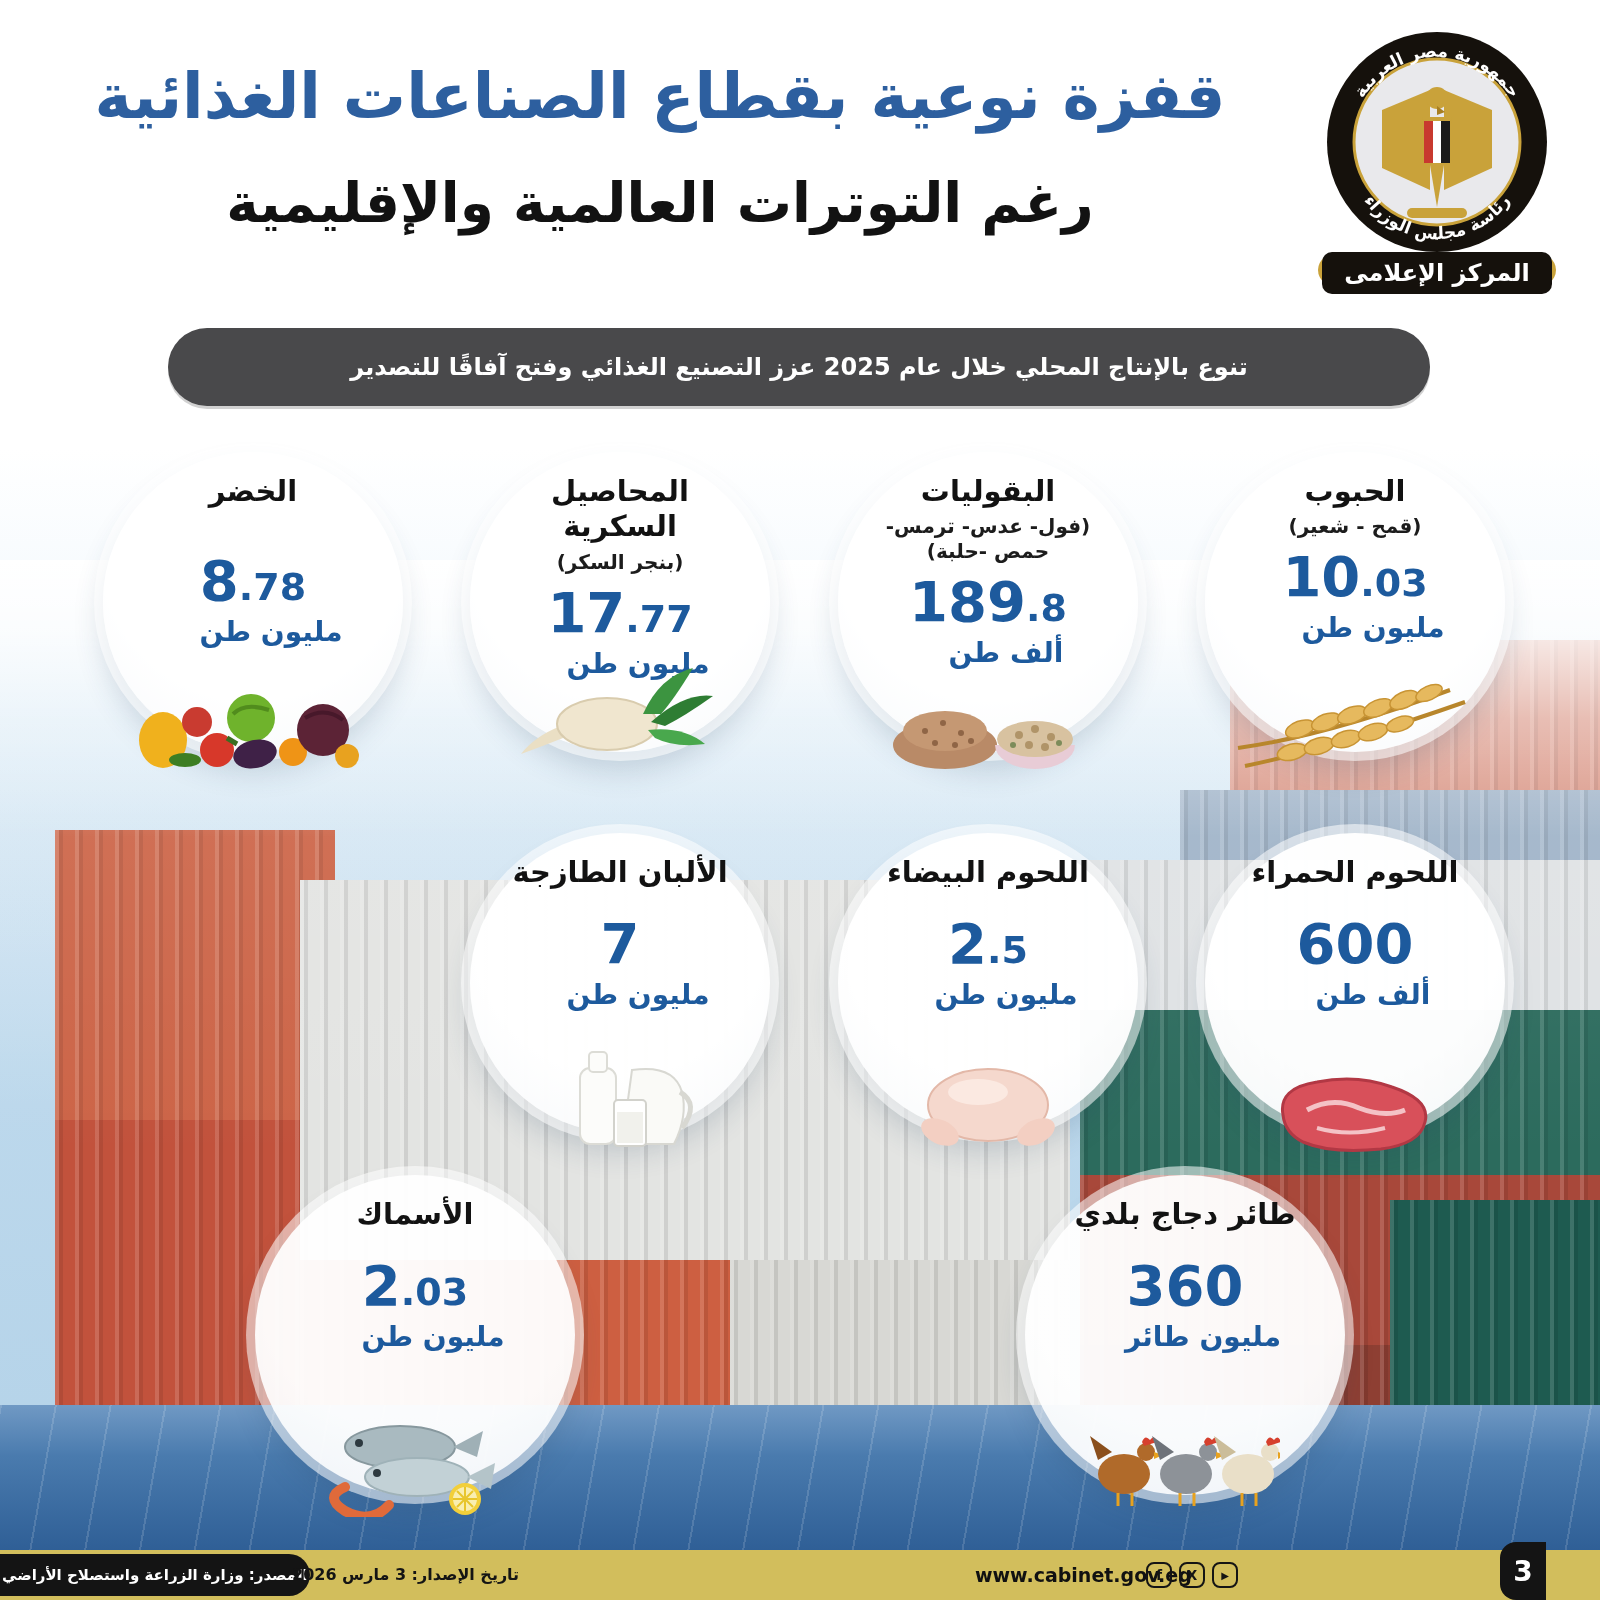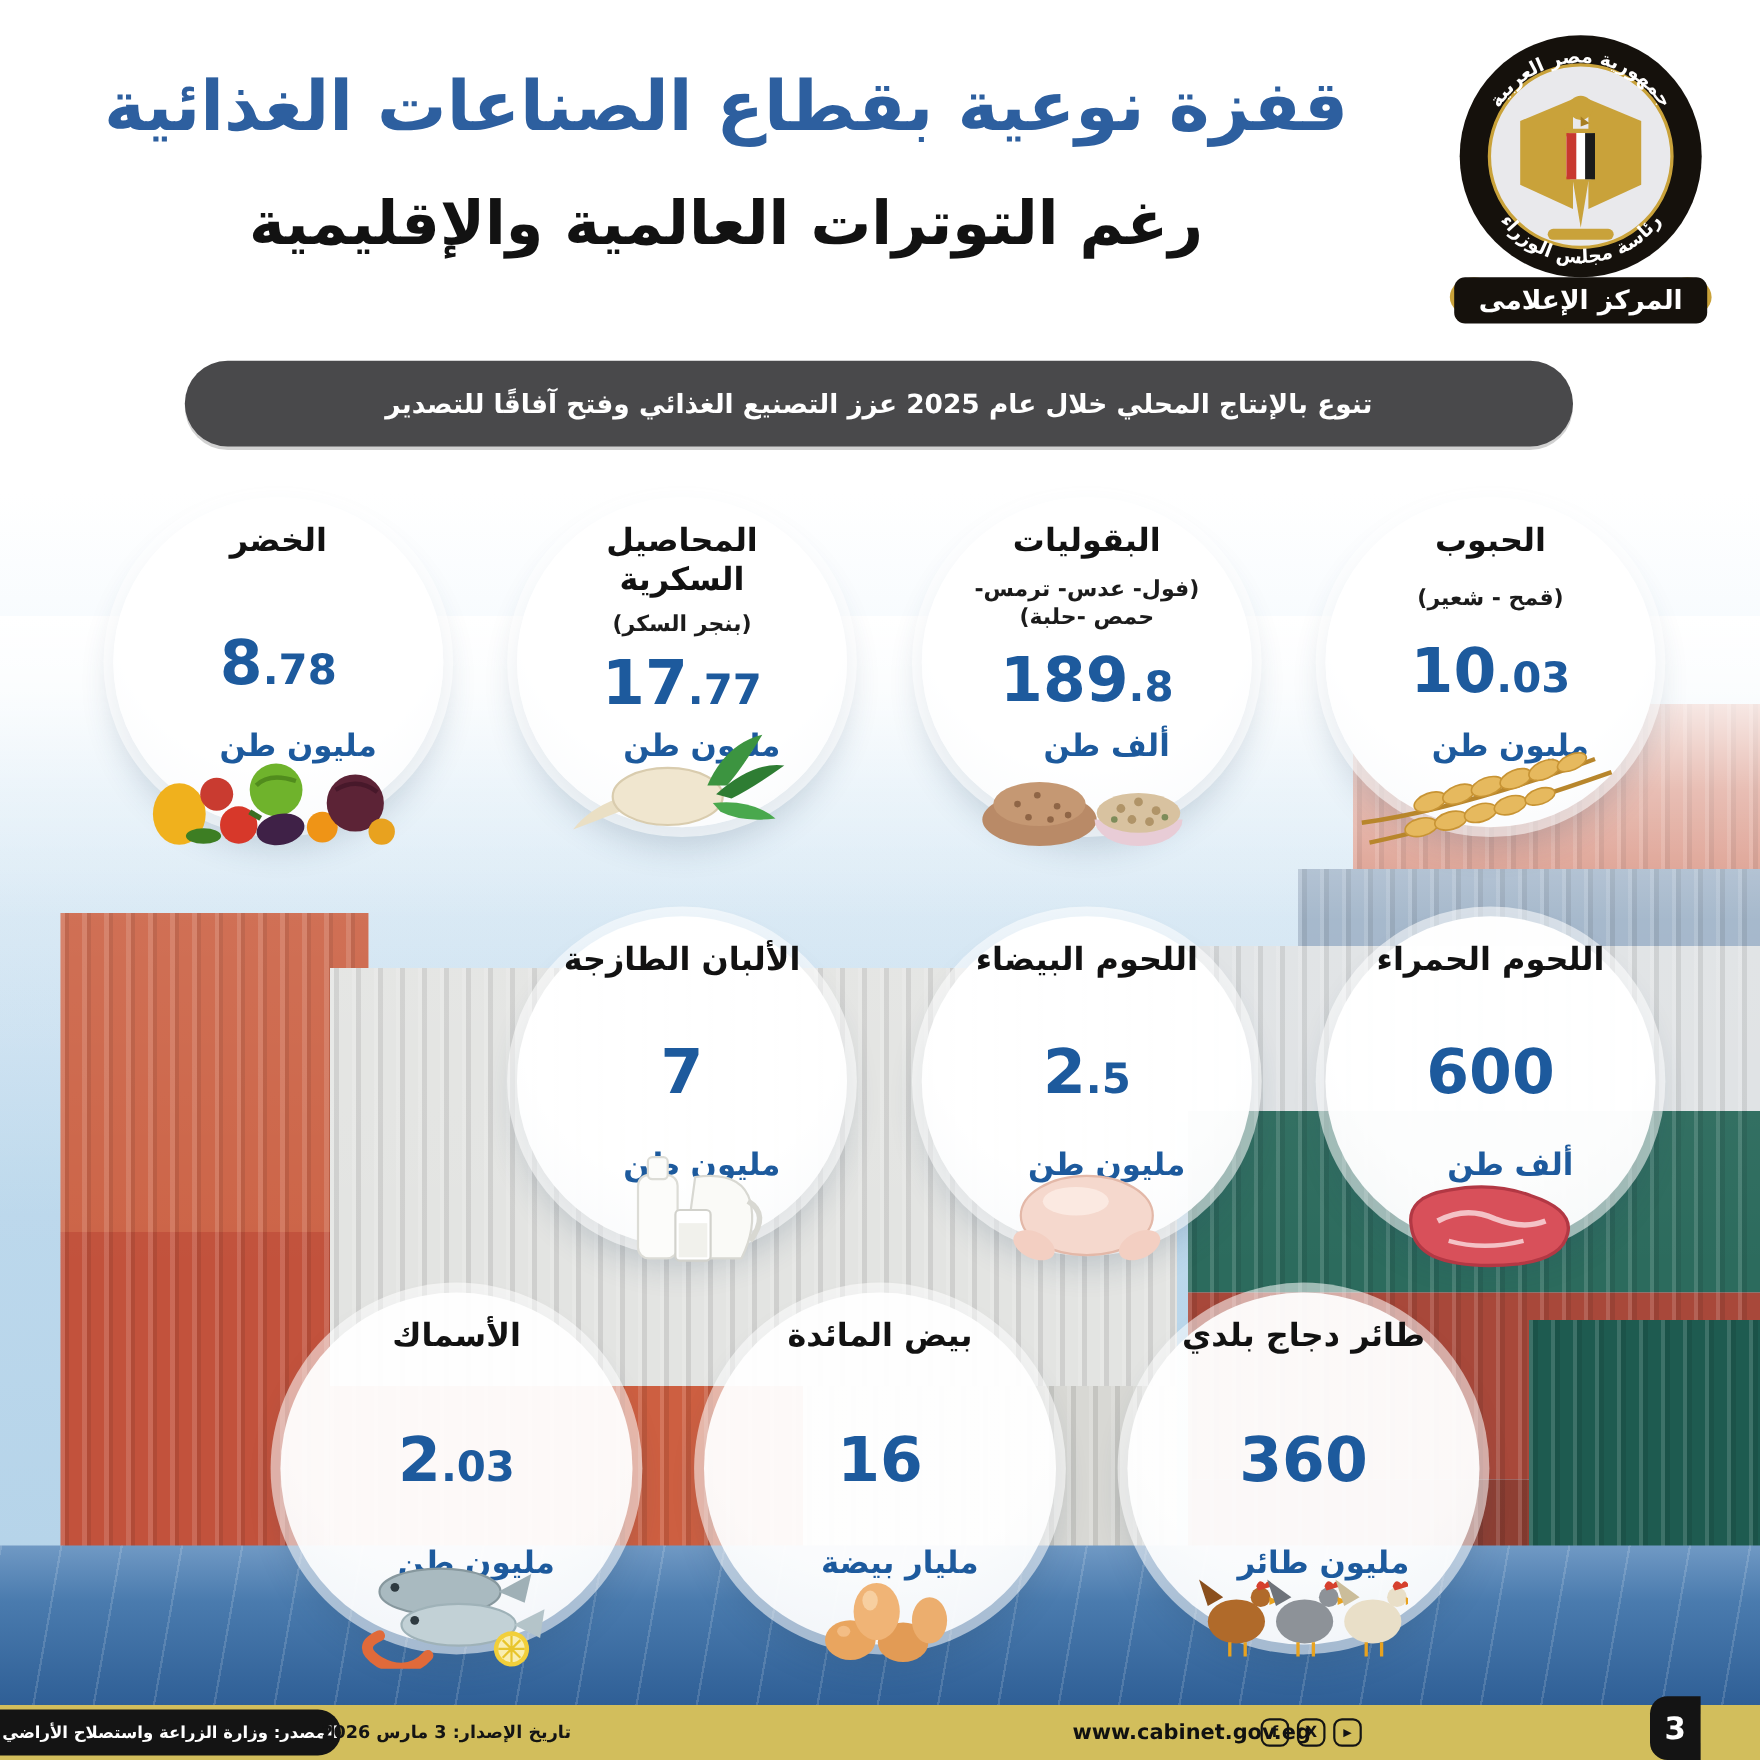--- a/index.html
+++ b/index.html
@@ -22,21 +22,21 @@
   .h1{font-size:63px;font-weight:900;color:#2d5f9f;line-height:1.55;}
   .h2{font-size:55px;font-weight:900;color:#121212;line-height:1.3;margin-top:22px;}
   .banner{position:absolute;top:328px;left:168px;width:1262px;height:78px;z-index:12;
           background:#49494b;border-radius:42px;display:flex;align-items:center;justify-content:center;
           color:#ffffff;font-size:24px;font-weight:bold;box-shadow:0 3px 0 rgba(0,0,0,.18);}
   .logo{position:absolute;top:22px;right:38px;z-index:12;}
   
   .card{position:absolute;width:300px;height:300px;border-radius:50%;z-index:10;
         background:radial-gradient(circle at 50% 32%,#ffffff 58%,#eef2f6 100%);
         box-shadow:0 18px 30px rgba(40,70,100,.20);
-        display:flex;flex-direction:column;align-items:center;justify-content:space-between;
+        display:flex;flex-direction:column;align-items:center;justify-content:flex-start;
         text-align:center;padding:22px 24px 58px;box-sizing:border-box;}
   .card::before{content:"";position:absolute;inset:-9px;border-radius:50%;z-index:-1;
         background:rgba(255,255,255,.55);}
   .r2{background:radial-gradient(circle at 50% 32%,rgba(255,255,255,.97) 58%,rgba(238,242,246,.95) 100%);}
   .r3{background:radial-gradient(circle at 50% 32%,rgba(255,255,255,.92) 58%,rgba(240,244,248,.88) 100%);}
   .p0{left:1205px;top:452px;} .p1{left:838px;top:452px;} .p2{left:470px;top:452px;} .p3{left:103px;top:452px;}
   .p4{left:1205px;top:833px;} .p5{left:838px;top:833px;} .p6{left:470px;top:833px;} .p7{left:103px;top:833px;}
   .p8{left:1025px;top:1175px;width:320px;height:320px;}
   .p9{left:640px;top:1175px;width:320px;height:320px;}
   .p10{left:255px;top:1175px;width:320px;height:320px;}
@@ -303,36 +303,20 @@
           <ellipse cx="34" cy="72" rx="26" ry="20" fill="#e9dfc8"></ellipse>
           <circle cx="56" cy="50" r="9" fill="#e9dfc8"></circle>
           <path d="M52 40 q3 -8 8 -2 q4 -6 7 2 l-13 4z" fill="#d6402e"></path>
           <polygon points="64,50 73,53 64,57" fill="#e8a21f"></polygon>
           <path d="M28 91 v13 M42 91 v13" stroke="#e8a21f" stroke-width="3"></path>
         </g>
       </svg>
     </div>
   </div>
 
-  <div class="card r3 p9">
-    <div class="c-title">بيض المائدة</div>
-
-    <div class="c-val"><span class="vi">16</span><span class="vd"></span></div>
-    <div class="c-unit">مليار بيضة</div>
-    <div class="c-icon">
-      <svg width="150" height="100" viewBox="0 0 150 100">
-        <ellipse cx="48" cy="74" rx="23" ry="18" fill="#e9a55f"></ellipse>
-        <ellipse cx="96" cy="76" rx="23" ry="18" fill="#e29b55"></ellipse>
-        <ellipse cx="72" cy="48" rx="21" ry="26" fill="#f0b476"></ellipse>
-        <ellipse cx="120" cy="56" rx="16" ry="21" fill="#ecae6e"></ellipse>
-        <ellipse cx="66" cy="38" rx="7" ry="9" fill="#f7cfa0"></ellipse>
-        <ellipse cx="42" cy="66" rx="6" ry="5" fill="#f3bd85"></ellipse>
-      </svg>
-    </div>
-  </div>
 
   <div class="card r3 p10">
     <div class="c-title">الأسماك</div>
 
     <div class="c-val"><span class="vi">2</span><span class="vd">.03</span></div>
     <div class="c-unit">مليون طن</div>
     <div class="c-icon">
       <svg width="200" height="110" viewBox="0 0 200 110">
         <ellipse cx="85" cy="40" rx="55" ry="21" fill="#a9bac0" stroke="#87989e" stroke-width="2"></ellipse>
         <polygon points="138,40 168,24 162,50" fill="#9fb0b6"></polygon>

